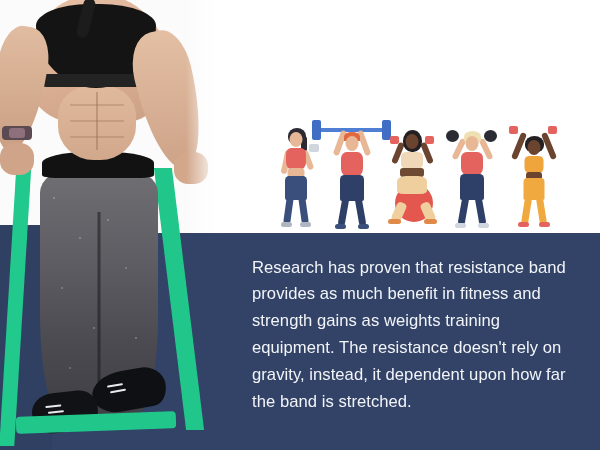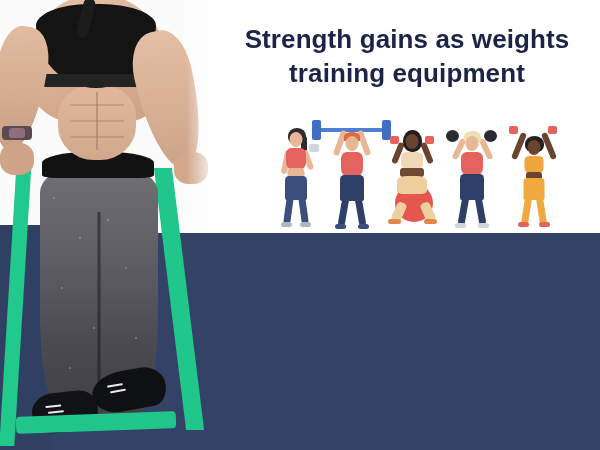--- a/index.html
+++ b/index.html
@@ -240,24 +240,20 @@
     </div>
     <div class="shoe-l">
       <div class="lace" style="left:14px;top:12px;"></div>
       <div class="lace" style="left:16px;top:18px;"></div>
     </div>
     <div class="band-bottom"></div>
 
     <div class="photo-fade"></div>
   </div>
 
-  <div id="headline">
-    <span class="l1">Strength gains as weights</span>
-    <span class="l2">training equipment</span>
-  </div>
 
   <div id="figures">
 
     <div class="fig" id="fig1">
       <div class="hair"></div>
       <div class="tail"></div>
       <div class="head"></div>
       <div class="armA"></div>
       <div class="armB"></div>
       <div class="dumb d1"></div>
@@ -352,14 +348,15 @@
         <div class="lace" style="left:18px;top:18px;"></div>
       </div>
       <div class="shoe-l">
         <div class="lace" style="left:14px;top:12px;"></div>
         <div class="lace" style="left:16px;top:18px;"></div>
       </div>
       <div class="band-bottom"></div>
     </div>
   </div>
 
+  <p id="body-copy">Research has proven that resistance band provides as much benefit in fitness and strength gains as weights training equipment. The resistance doesn't rely on gravity, instead, it dependent upon how far the band is stretched.</p>
 
 </div>
 
 </body></html>

